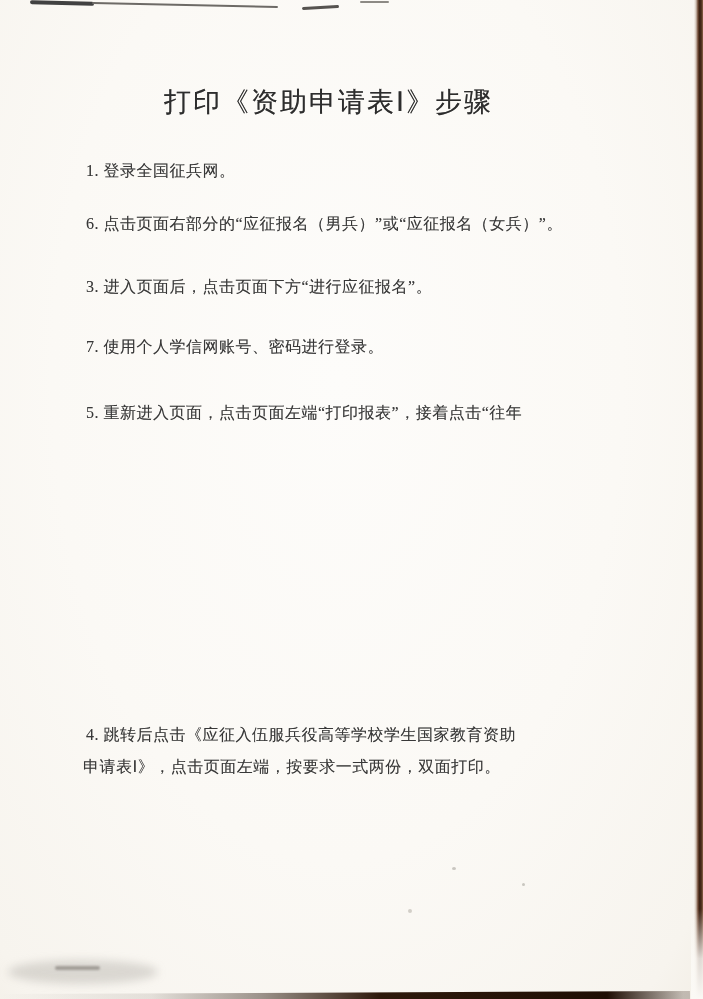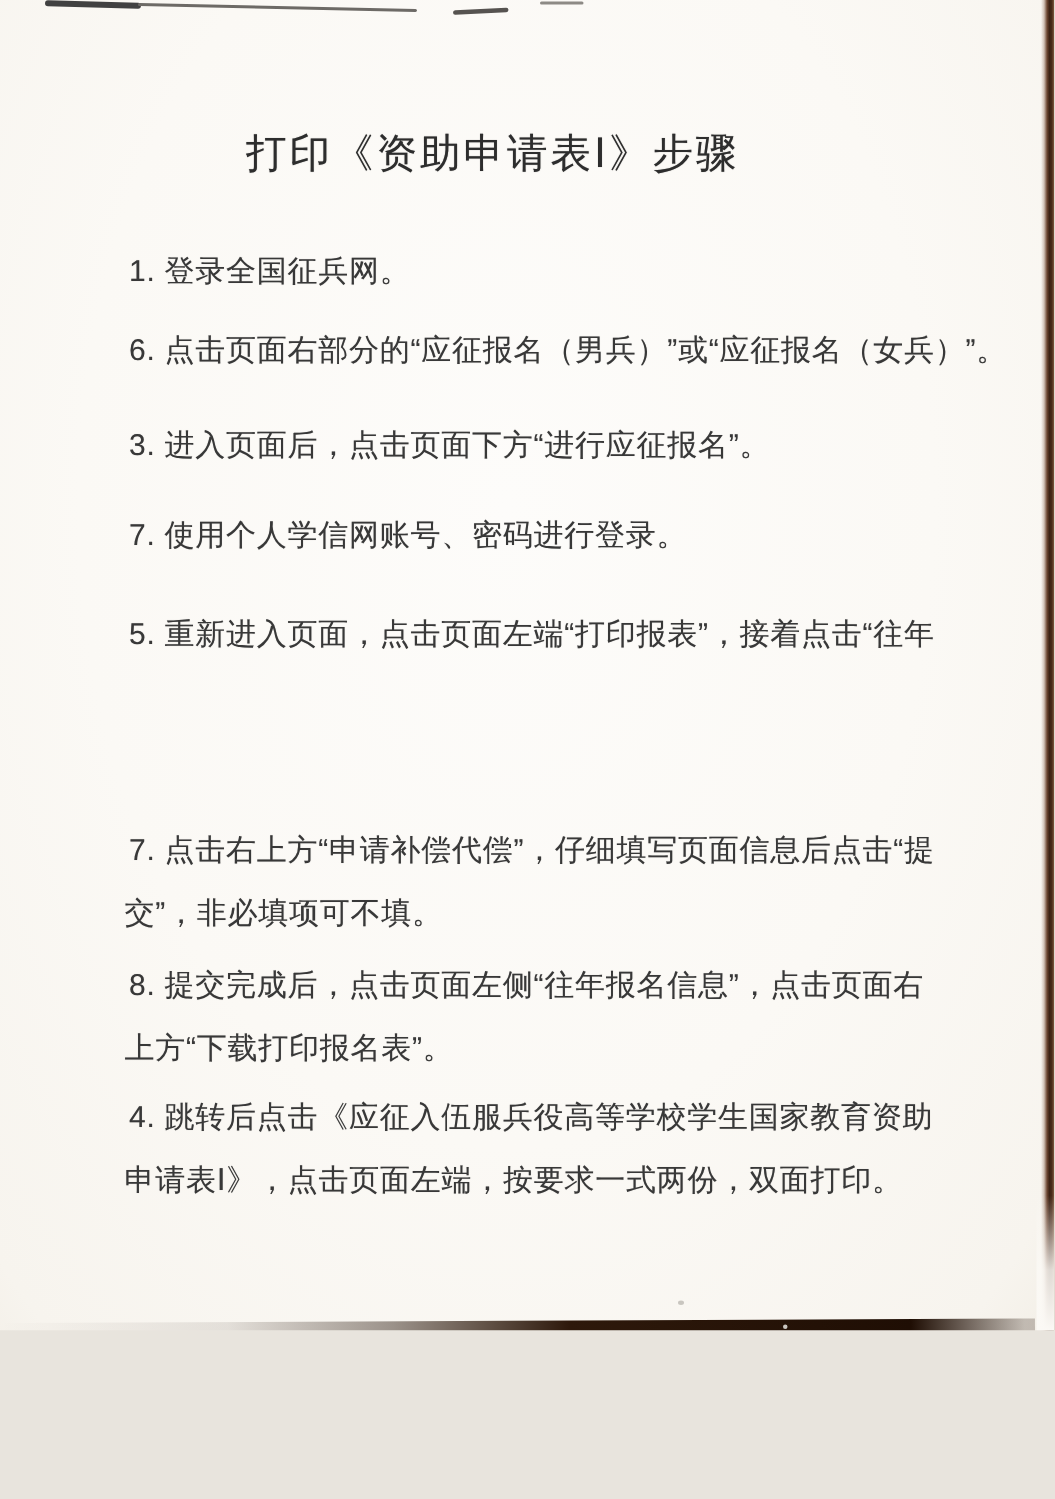--- a/index.html
+++ b/index.html
@@ -3,25 +3,25 @@
 <meta charset="utf-8">
 <style>
   html, body {
     margin: 0;
     padding: 0;
     background: #e8e4dd;
   }
   .paper {
     position: relative;
     width: 703px;
-    height: 887px;
+    height: 999px;
     overflow: hidden;
     background:
       radial-gradient(ellipse at 48% 38%, #fdfcfa 0%, #fbf9f5 55%, #f7f4ee 92%, #f3efe7 100%);
-    font-family: Liberation Sans, sans-serif;
+    font-family: Liberation Serif, serif;
     color: #3a3a3a;
   }
 
   
   .title {
     position: absolute;
     top: 84px;
     left: 0;
     width: 657px;
     margin: 0;
@@ -34,27 +34,26 @@
     white-space: nowrap;
   }
 
   
   .step {
     position: absolute;
     left: 86px;
     max-width: 590px;
   }
   .line {
-    font-size: 20px;
+    font-size: 16px;
     line-height: 32px;
     letter-spacing: 0.5px;
     white-space: nowrap;
     color: #383838;
     text-shadow: 0 0 0.5px rgba(70,70,70,0.4);
-    margin-top: 10px;
   }
   .line.cont { margin-left: -3px; }
 
   
   .top-mark { position: absolute; background: #4a4a4a; }
   .tm1 { left: 30px; top: 1px; width: 64px; height: 4px; border-radius: 2px; transform: rotate(1.6deg); background: #414141; }
   .tm2 { left: 92px; top: 4px; width: 186px; height: 2px; border-radius: 2px; transform: rotate(1.2deg); background: #6d6a66; }
   .tm3 { left: 302px; top: 6px; width: 37px; height: 3px; border-radius: 2px; transform: rotate(-3deg); background: #565350; }
   .tm4 { left: 360px; top: 1px; width: 29px; height: 2px; border-radius: 2px; background: #8d8a85; }
 
@@ -139,29 +138,21 @@
 
   <div class="step" style="top:331px">
     <div class="line">7. 使用个人学信网账号、密码进行登录。</div>
   </div>
 
   <div class="step" style="top:397px">
     <div class="line">5. 重新进入页面，点击页面左端“打印报表”，接着点击“往年</div>
   </div>
 
 
-  <div class="step" style="top:541px">
-    <div class="line">7. 点击右上方“申请补偿代偿”，仔细填写页面信息后点击“提</div>
-    <div class="line cont">交”，非必填项可不填。</div>
-  </div>
 
-  <div class="step" style="top:631px">
-    <div class="line">8. 提交完成后，点击页面左侧“往年报名信息”，点击页面右</div>
-    <div class="line cont">上方“下载打印报名表”。</div>
-  </div>
 
   <div class="step" style="top:719px">
     <div class="line">4. 跳转后点击《应征入伍服兵役高等学校学生国家教育资助</div>
     <div class="line cont">申请表Ⅰ》，点击页面左端，按要求一式两份，双面打印。</div>
   </div>
 
   <div class="top-mark tm1"></div>
   <div class="top-mark tm2"></div>
   <div class="top-mark tm3"></div>
   <div class="top-mark tm4"></div>

